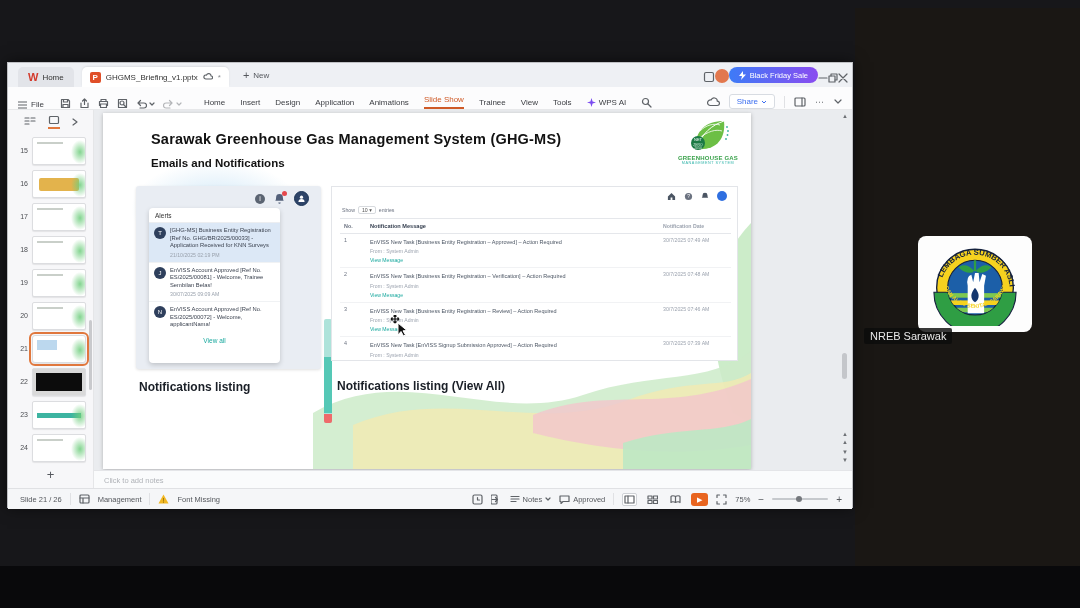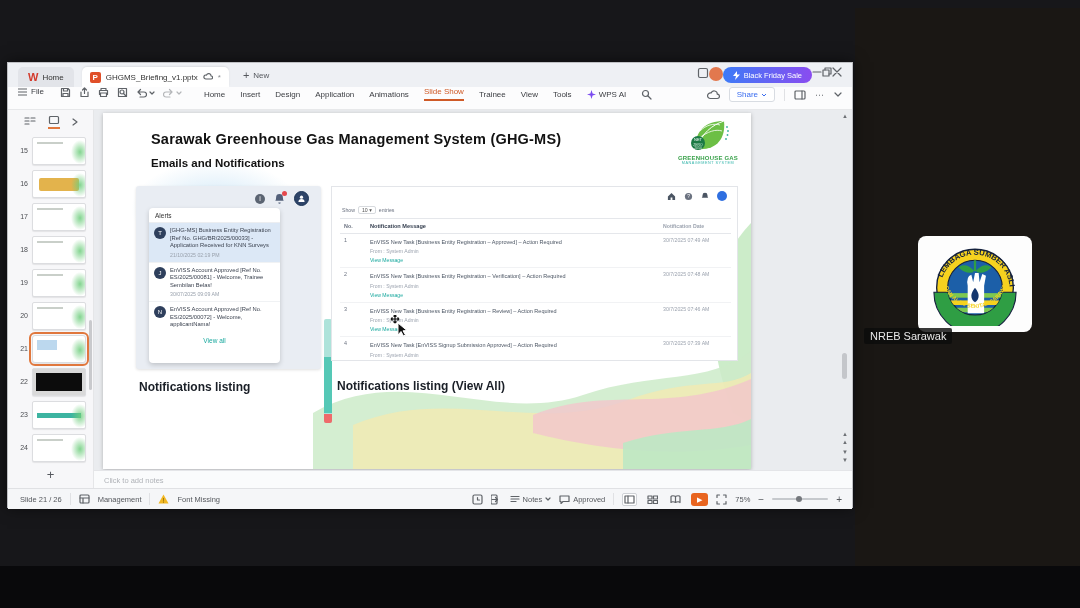--- a/index.html
+++ b/index.html
@@ -23,29 +23,29 @@
   
   #titlebar { left:0; top:0; width:844px; height:24px; background:#eef0f4; display:flex; align-items:center; }
   .tab-home { display:flex; align-items:center; gap:4px; height:20px; margin:4px 0 0 10px;
     padding:0 10px; background:#e2e4e9; border-radius:5px 5px 0 0; }
   .w-logo { color:#d33a2c; font-weight:bold; font-size:11px; }
   .tab-doc { display:flex; align-items:center; gap:5px; height:20px; margin:4px 0 0 8px;
     padding:0 8px; background:#fff; border-radius:5px 5px 0 0; box-shadow:0 -1px 2px rgba(0,0,0,.08); }
   .p-icon { width:11px; height:11px; background:#e04f28; border-radius:2px; color:#fff;
     font-size:8px; font-weight:bold; text-align:center; line-height:11px; }
   .tab-new { display:flex; align-items:center; gap:4px; margin-left:14px; color:#55585e; }
-  .tb-right { margin-left:auto; display:flex; align-items:flex-start; padding-right:10px; }
+  .tb-right { margin-left:auto; display:flex; align-items:flex-end; padding-right:4px; }
   .avatar-orange { width:14px; height:14px; border-radius:50%; background:#e2784e; }
   #promo { display:flex; align-items:center; gap:4px; height:16px; padding:0 10px;
     border-radius:9px; color:#fff; font-size:7.5px; }
   .winbtn { color:#45474c; display:flex; align-items:center; }
 
   
   #menubar { left:0; top:24px; width:844px; height:23px; background:#fcfcfd;
-    border-bottom:1px solid #e7e8ea; display:flex; align-items:flex-start; gap:0; }
+    border-bottom:1px solid #e7e8ea; display:flex; align-items:flex-end; gap:0; }
   .file-btn { display:flex; align-items:center; gap:4px; padding:0 8px 0 10px; color:#3b3d42; }
   .qat { display:flex; align-items:center; gap:8px; padding:0 8px; color:#5f6368; }
   .menu-items { display:flex; align-items:center; gap:15px; margin-left:14px; color:#3b3d42; font-size:8px; }
   .menu-items span { cursor:default; }
   .mi-active { color:#cf5a27; font-weight:normal; border-bottom:2px solid #cf5a27; padding-bottom:3px; }
   .wps-ai { display:flex; align-items:center; gap:3px; }
   .mb-right { margin-left:auto; display:flex; align-items:center; gap:9px; padding-right:10px; color:#5f6368; }
   .share-pill { display:flex; align-items:center; gap:3px; border:1px solid #d8dce2; border-radius:3px;
     padding:2px 7px; color:#3a6df0; background:#fff; }
   .vdiv { width:1px; height:12px; background:#e0e1e4; }

